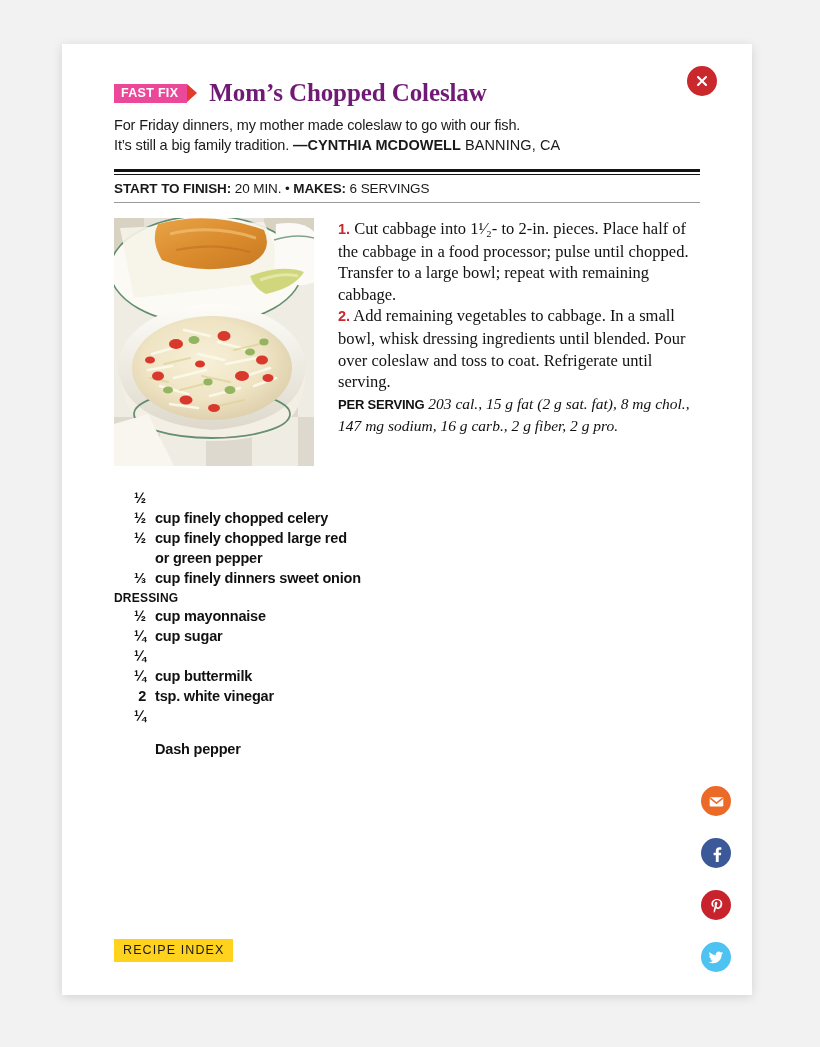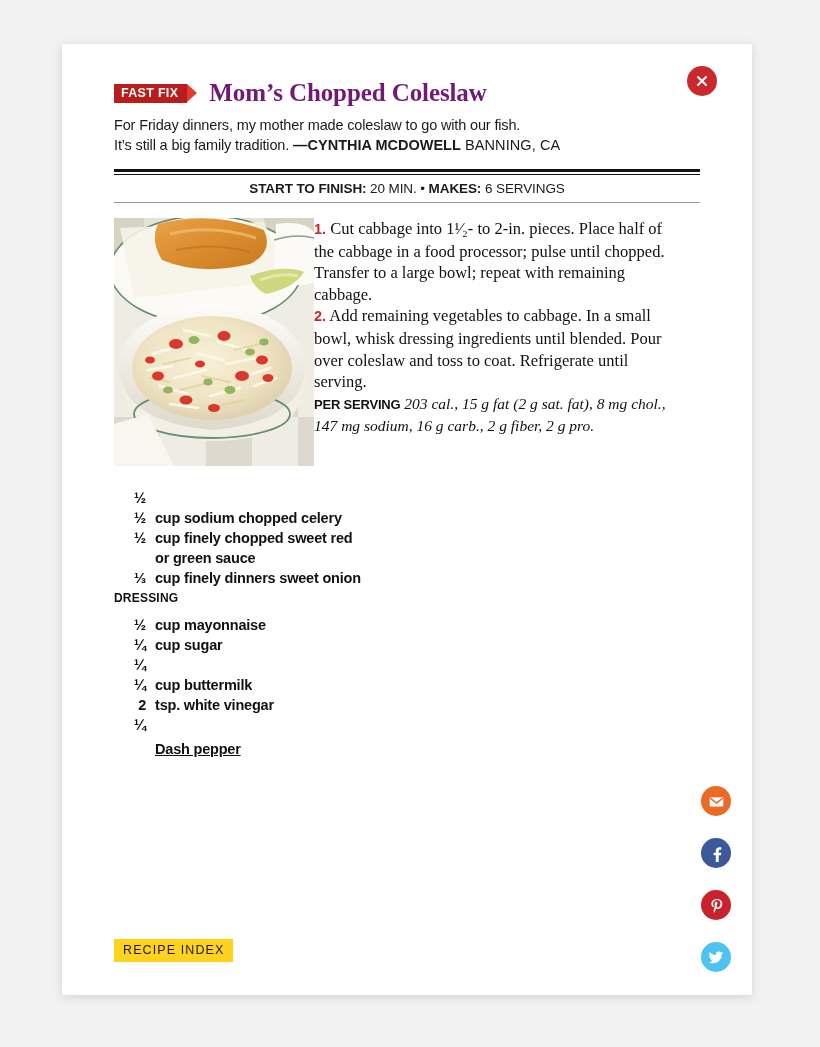--- a/index.html
+++ b/index.html
@@ -75,21 +75,21 @@
 
   
   .title-row {
     display: flex;
     align-items: center;
     gap: 0;
     height: 26px;
   }
   .fastfix {
     position: relative;
-    background: #b91c1c;
+    background: #ec4899;
     color: #ffffff;
     font-size: 12.5px;
     font-weight: bold;
     letter-spacing: 0.3px;
     padding: 3px 9px 3px 7px;
     line-height: 13px;
     height: 13px;
     display: inline-block;
   }
   .fastfix::after {
@@ -135,21 +135,20 @@
   .rule-thin {
     margin-top: 2px;
     height: 1px;
     background: #141414;
   }
   .meta-line {
     font-size: 13.5px;
     color: #1a1a1a;
     padding: 6px 0 6px 0;
     letter-spacing: -0.1px;
-    text-align: center;
   }
   .meta-line b { font-weight: bold; }
   .rule-hair {
     height: 1px;
     background: #9a9a9a;
   }
 
   
   .body-row {
     display: flex;
@@ -159,20 +158,21 @@
     width: 200px;
     height: 248px;
     flex: 0 0 200px;
     position: relative;
     overflow: hidden;
     background: #dfd8cc;
   }
   #recipe-photo svg { display:block; }
 
   .steps {
+    margin-left: 24px;
     font-family: "Liberation Serif", serif;
     font-size: 16.5px;
     line-height: 21.6px;
     color: #111111;
     width: 362px;
   }
   .steps .num {
     font-family: "Liberation Sans", sans-serif;
     font-weight: bold;
     color: #c9282d;
@@ -212,23 +212,23 @@
     text-align: right;
     padding-right: 9px;
     font-weight: bold;
   }
   .ing-txt { flex: 1 1 auto; }
   .section-head {
     font-size: 12px;
     font-weight: bold;
     letter-spacing: 0.2px;
     margin-top: 3px;
-    margin-bottom: 10px;
-  }
-  .ing-row.dash { margin-top: 4px; text-decoration: underline; }
+    margin-bottom: 1px;
+  }
+  .ing-row.dash { margin-top: 13px; }
 
   
   #recipe-index-button {
     position: absolute;
     left: 52px;
     top: 895px;
     background: #ffd21e;
     color: #1a1a1a;
     font-size: 12.5px;
     letter-spacing: 1.1px;
@@ -412,25 +412,25 @@
 
     </div>
 
     <div class="ingredients">
 
       <div class="ing-row">
         <span class="ing-amt">½</span>
       </div>
       <div class="ing-row">
         <span class="ing-amt">½</span>
-        <span class="ing-txt">cup sodium chopped celery</span>
+        <span class="ing-txt">cup finely chopped celery</span>
       </div>
       <div class="ing-row">
         <span class="ing-amt">½</span>
-        <span class="ing-txt">cup finely chopped sweet red or green sauce</span>
+        <span class="ing-txt">cup finely chopped large red or green pepper</span>
       </div>
       <div class="ing-row">
         <span class="ing-amt">⅓</span>
         <span class="ing-txt">cup finely dinners sweet onion</span>
       </div>
 
       <div class="section-head">DRESSING</div>
 
       <div class="ing-row">
         <span class="ing-amt">½</span>

